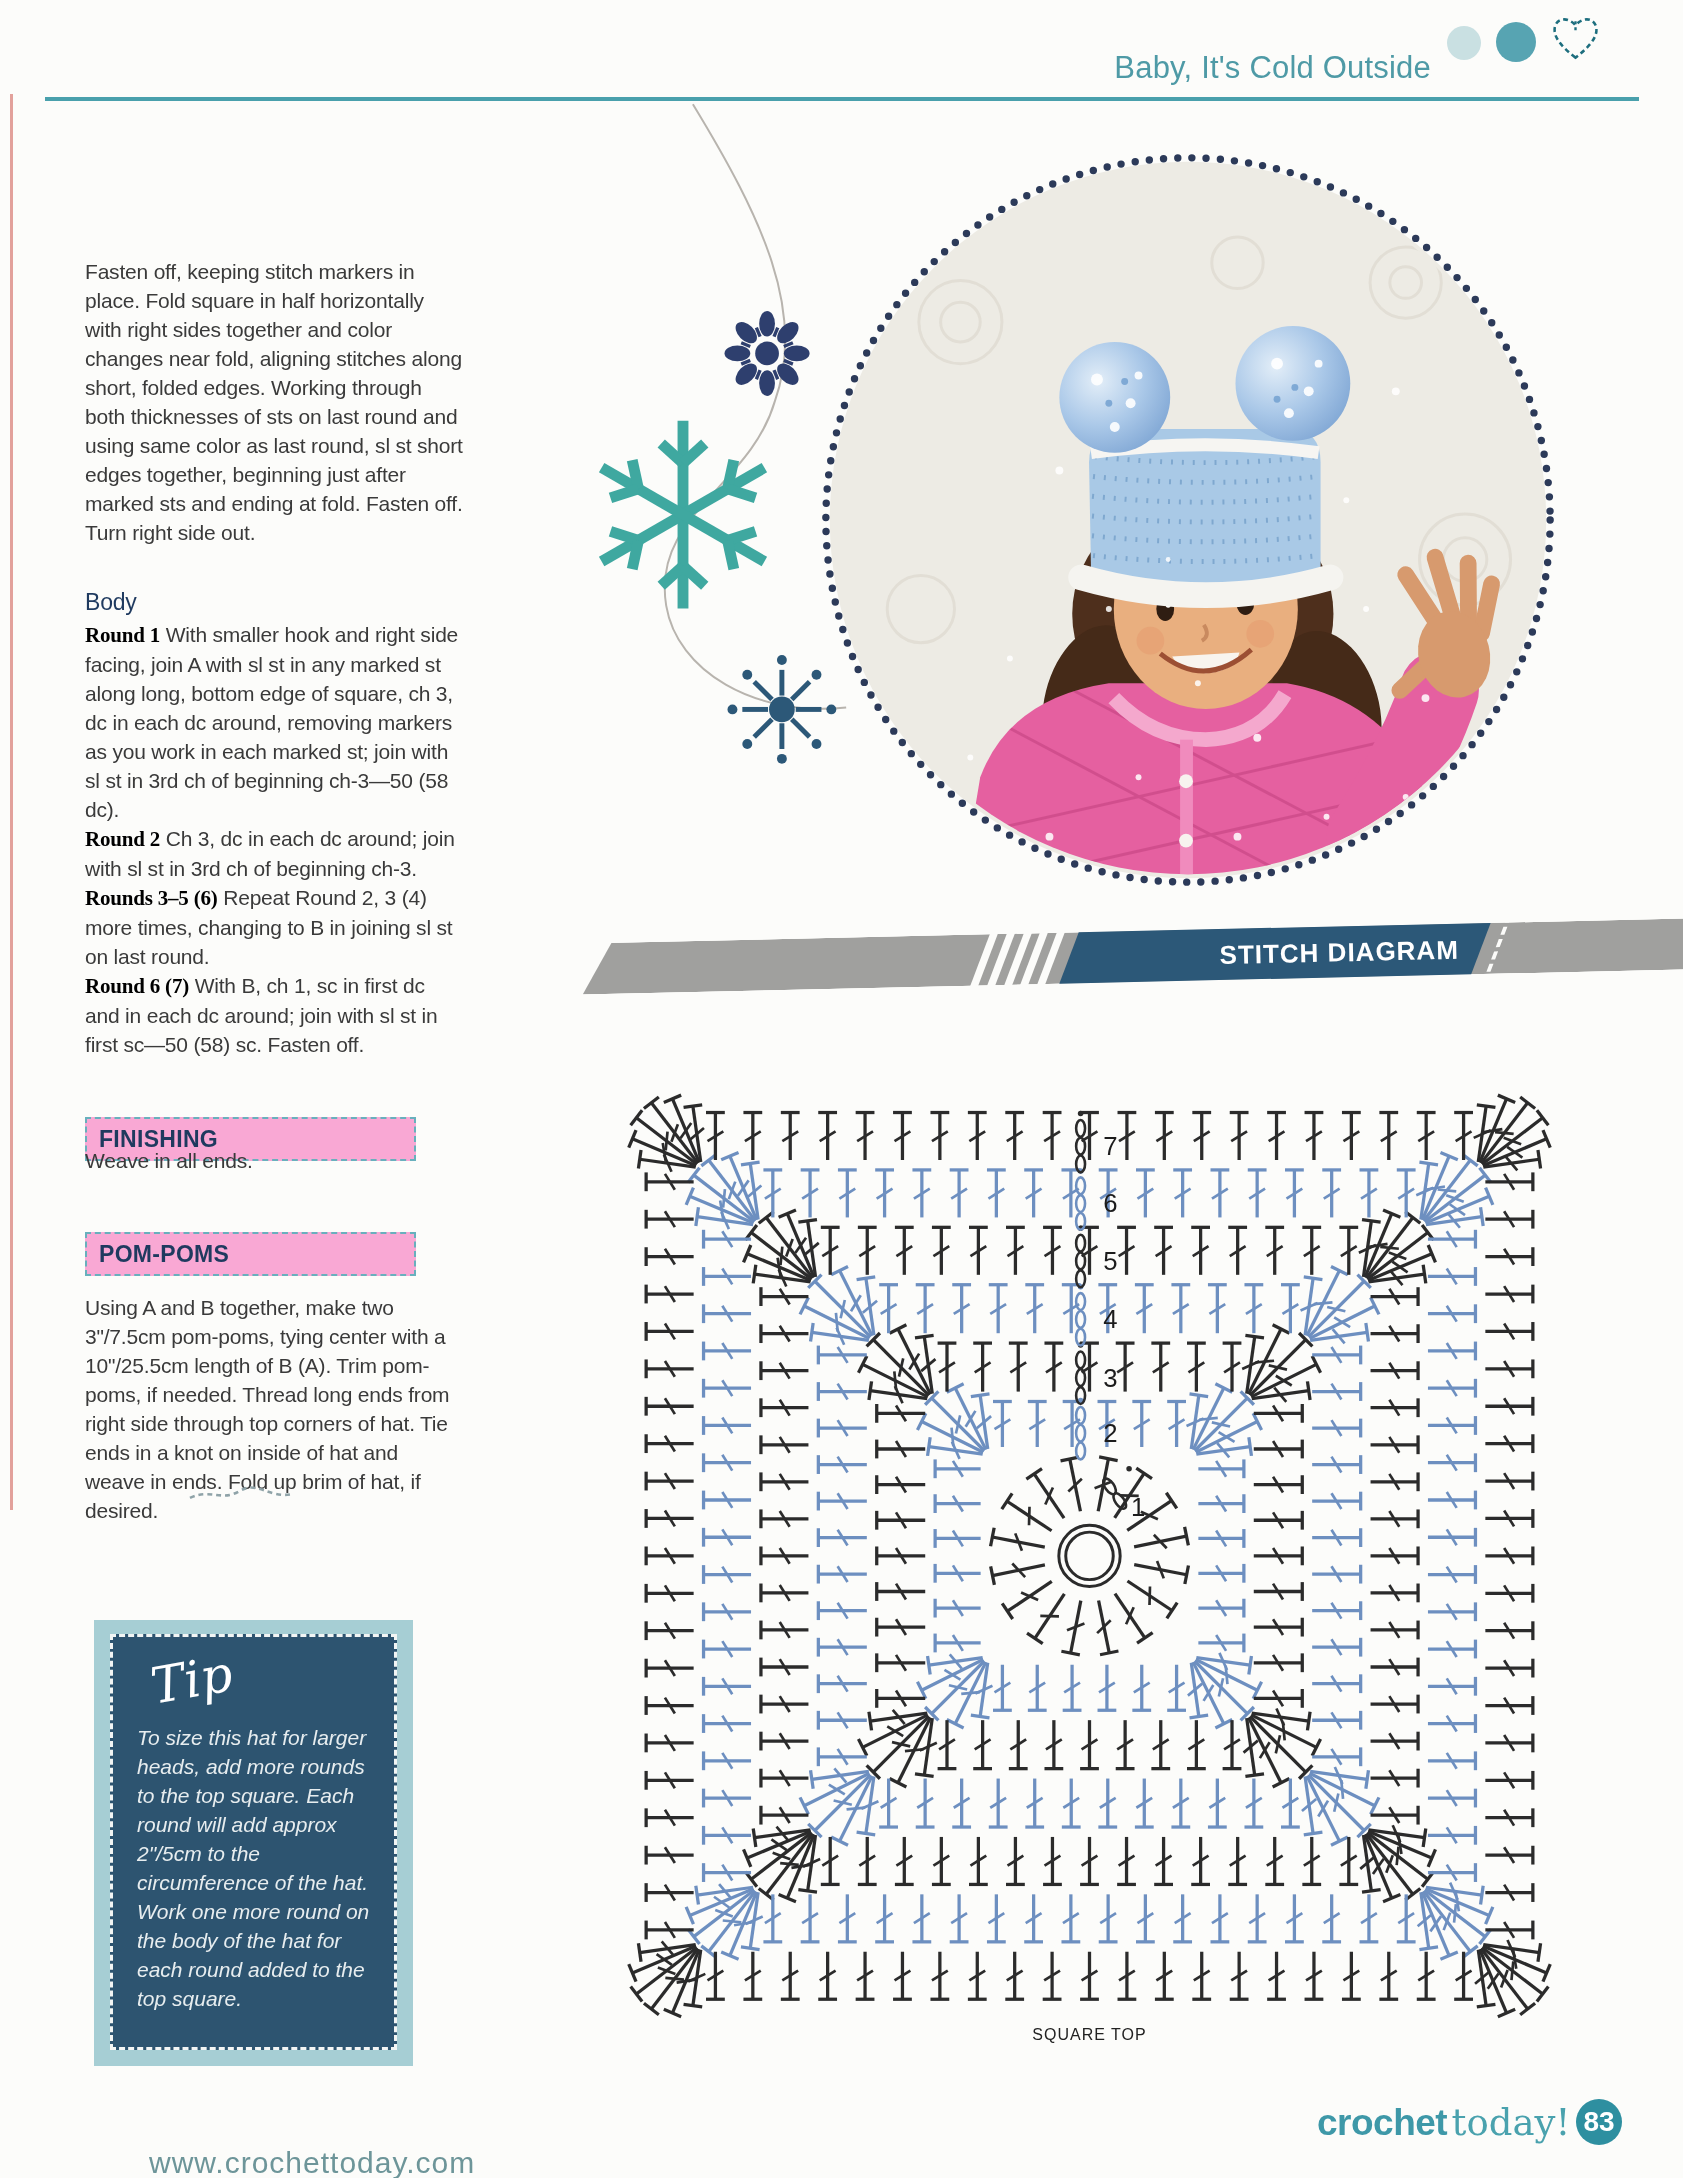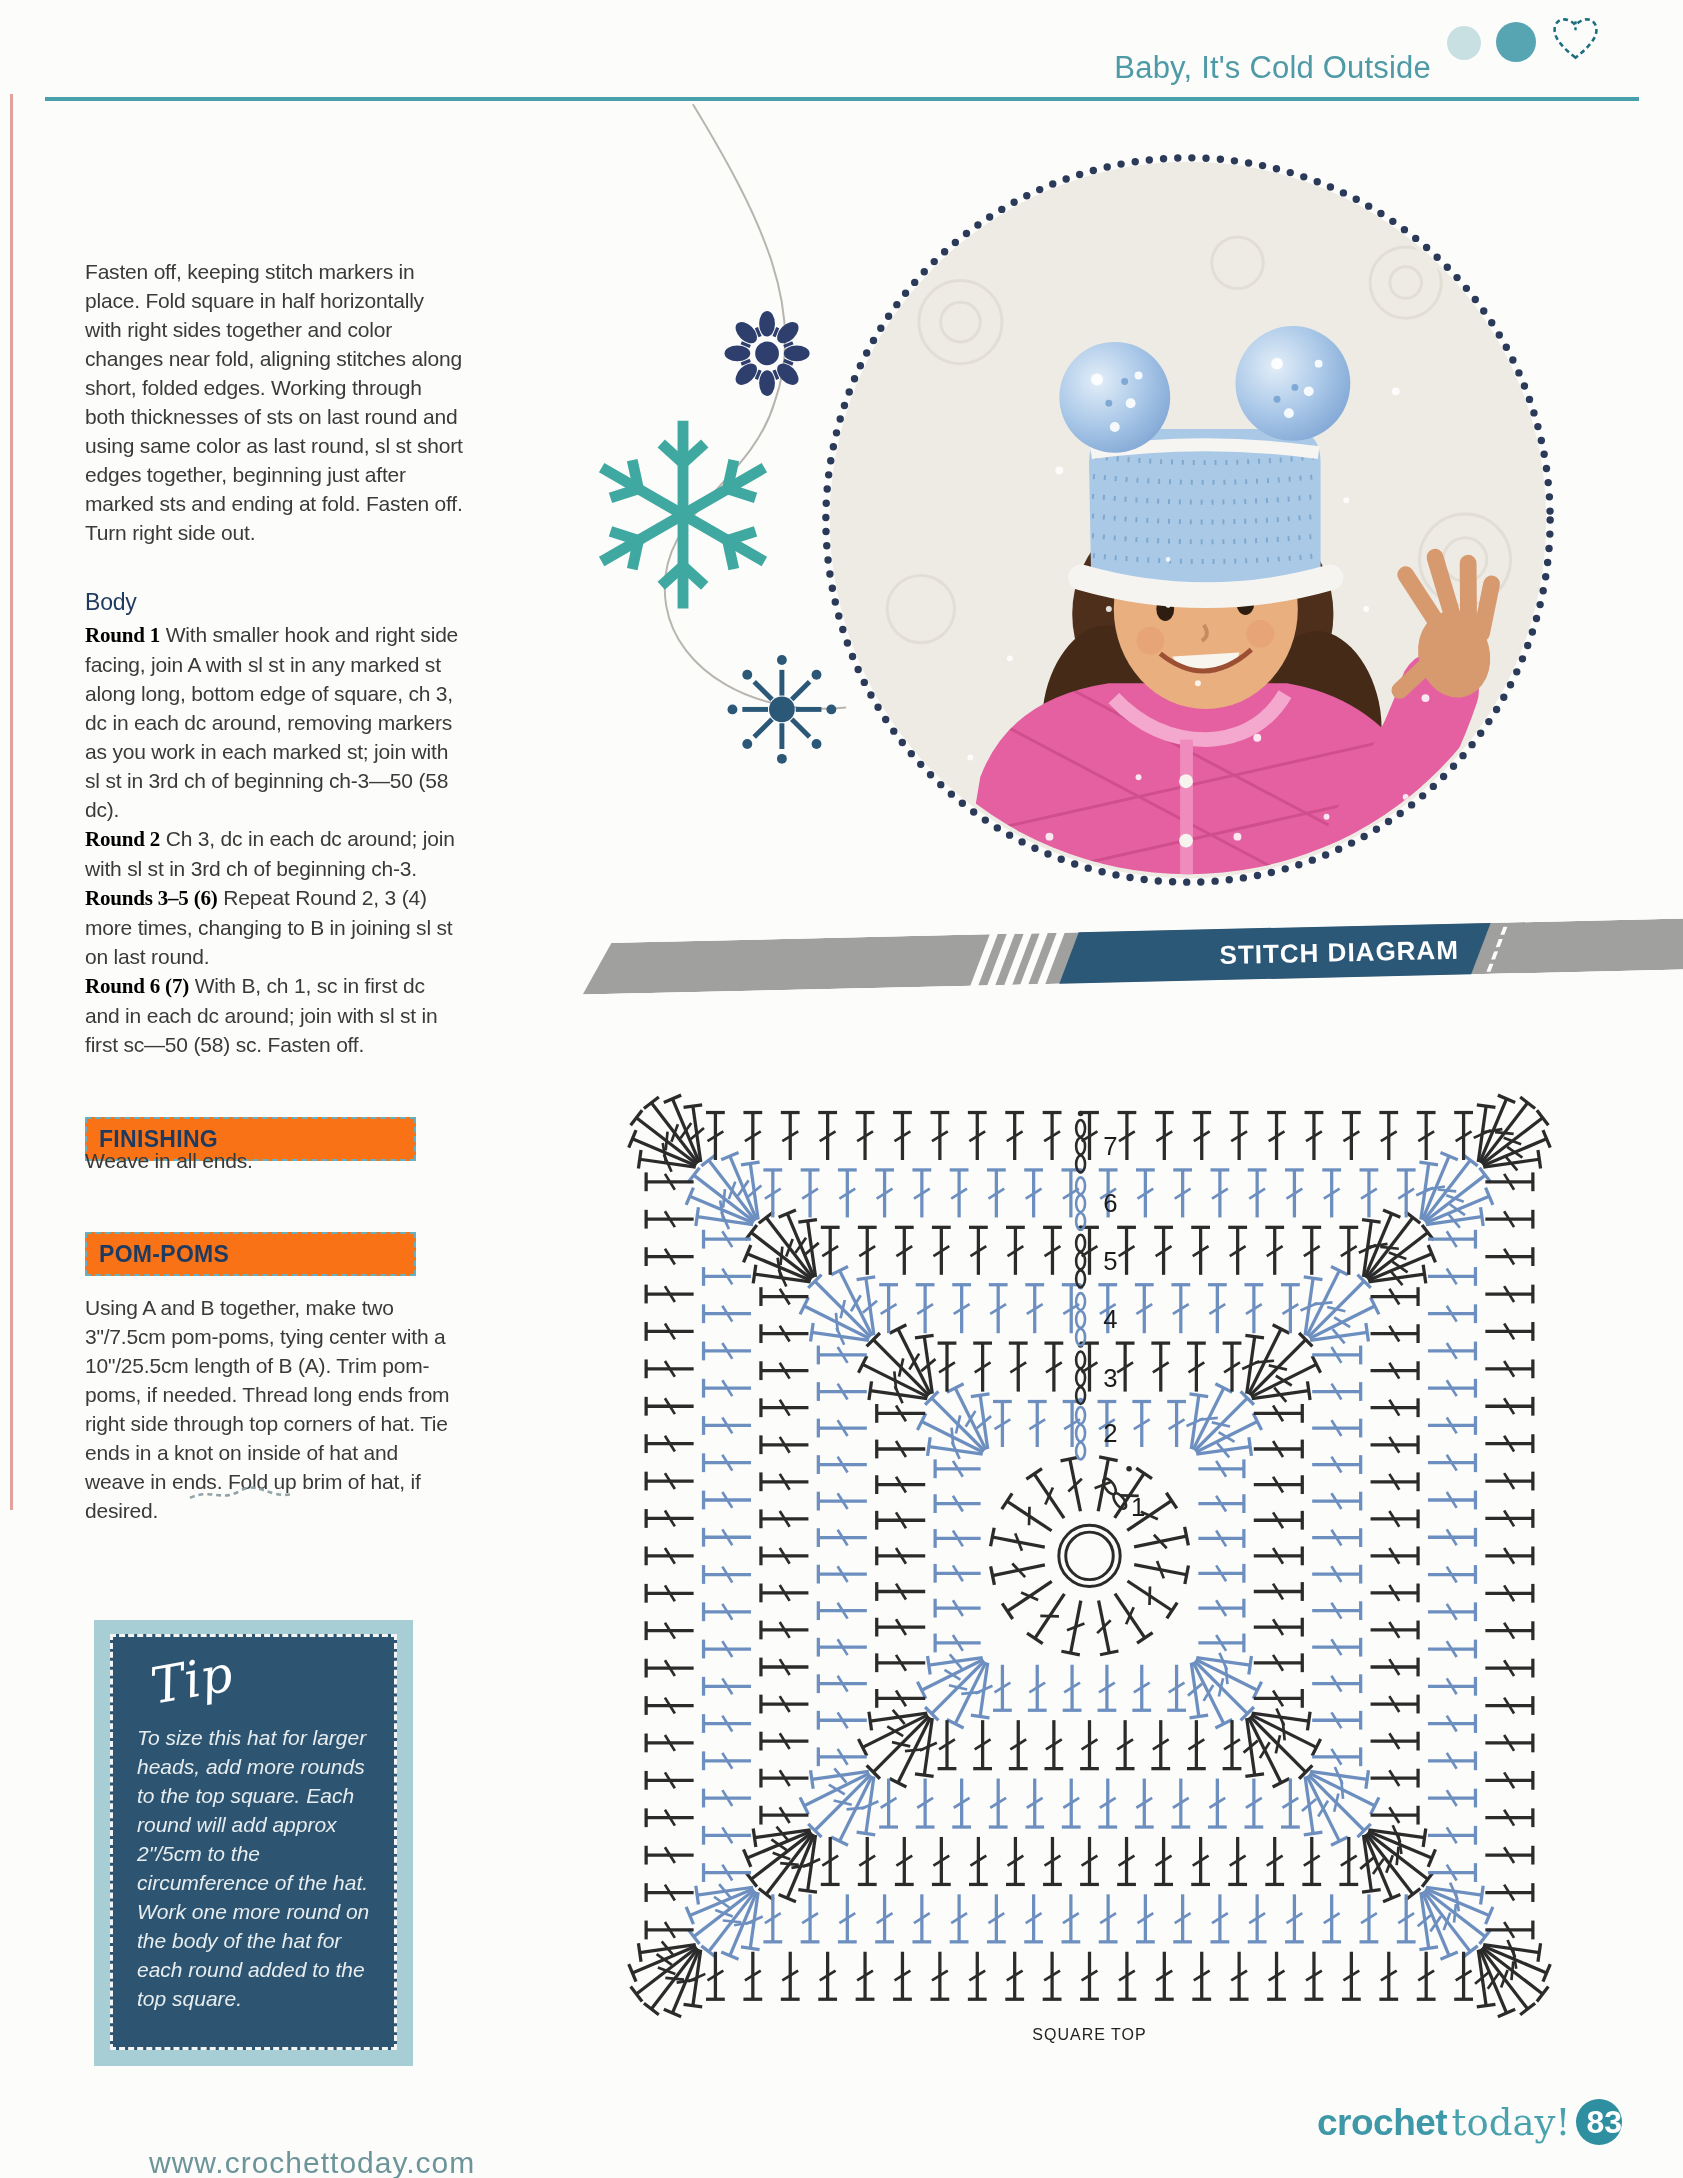--- a/index.html
+++ b/index.html
@@ -10,21 +10,21 @@
   .hdr-title{font-size:31px;color:#4e9aa6;text-align:right;letter-spacing:0.2px;}
   .dot{border-radius:50%;}
   .rule{background:#49a0ac;height:4px;}
   .redline{background:#dd9089;opacity:.85;}
   
   .coltext{font-size:21px;line-height:29px;letter-spacing:-0.2px;color:#3a3a3a;width:378px;}
   .coltext p{margin:0 0 0 0;}
   .rlabel{font-weight:bold;color:#000000;font-family:Liberation Serif, serif;}
   .bodyhead{font-weight:normal;color:#1f3a5f;font-size:23px;margin:0 0 3px 0;}
   .dashbox{border:2px dashed #68b0bd;padding:7px 12px 6px 12px;width:303px;
-           font-weight:bold;color:#1f3a5f;font-size:23px;letter-spacing:0.3px;background:#f97316;}
+           font-weight:bold;color:#1f3a5f;font-size:23px;letter-spacing:0.3px;background:#f9a8d4;}
   
   .tip-outer{background:#a6ced4;width:319px;height:446px;}
   .tip-inner{position:absolute;left:16px;top:14px;right:16px;bottom:16px;background:#2d5470;
              border:3px dashed #f2f5f4;padding:10px 20px 10px 24px;box-sizing:border-box;}
   .tip-title{font-family:"DejaVu Serif",serif;font-style:italic;color:#fff;font-size:50px;
              display:inline-block;transform:rotate(-10deg);margin:4px 0 2px 14px;}
   .tip-text{font-style:italic;color:#e7edef;font-size:21px;line-height:29px;margin-top:12px;}
   
   .banner{height:51px;transform:rotate(-1.3deg);}
   .banner-gray{position:absolute;left:0;top:0;width:100%;height:100%;background:#a0a09e;
@@ -34,21 +34,21 @@
   .banner-label{position:absolute;right:22px;top:11px;color:#fff;font-weight:bold;font-size:26px;
                 letter-spacing:1px;transform:skewX(22deg);white-space:nowrap;}
   .banner-dash{position:absolute;top:-8px;height:69px;width:0;border-left:4px dashed #fcfcfa;transform:skewX(-22deg);}
   
   .caption{width:931px;text-align:center;font-size:16px;letter-spacing:1px;color:#222;}
   
   .url{font-size:30px;color:#6d9599;letter-spacing:1px;}
   .brand1{font-size:37px;color:#3e98a8;font-weight:bold;letter-spacing:-0.5px;}
   .brand2{font-family:"DejaVu Serif",serif;font-size:37px;color:#4aa2ae;margin-top:40px;}
   .badge{width:46px;height:46px;border-radius:50%;background:#2e8fa0;color:#fff;font-weight:bold;
-         font-size:32px;text-align:right;line-height:46px;}
+         font-size:28px;text-align:center;line-height:46px;}
 </style>
 </head>
 <body>
 
 <div id="page">
 
   <div class="abs redline" style="left:10px;top:94px;width:3px;height:1416px;"></div>
 
   <div class="abs hdr-title" style="left:990px;top:22px;width:441px;margin-top:28px;">Baby, It's Cold Outside</div>
   <div class="abs dot" style="left:1447px;top:26px;width:34px;height:34px;background:#c9e0e2;"></div>

